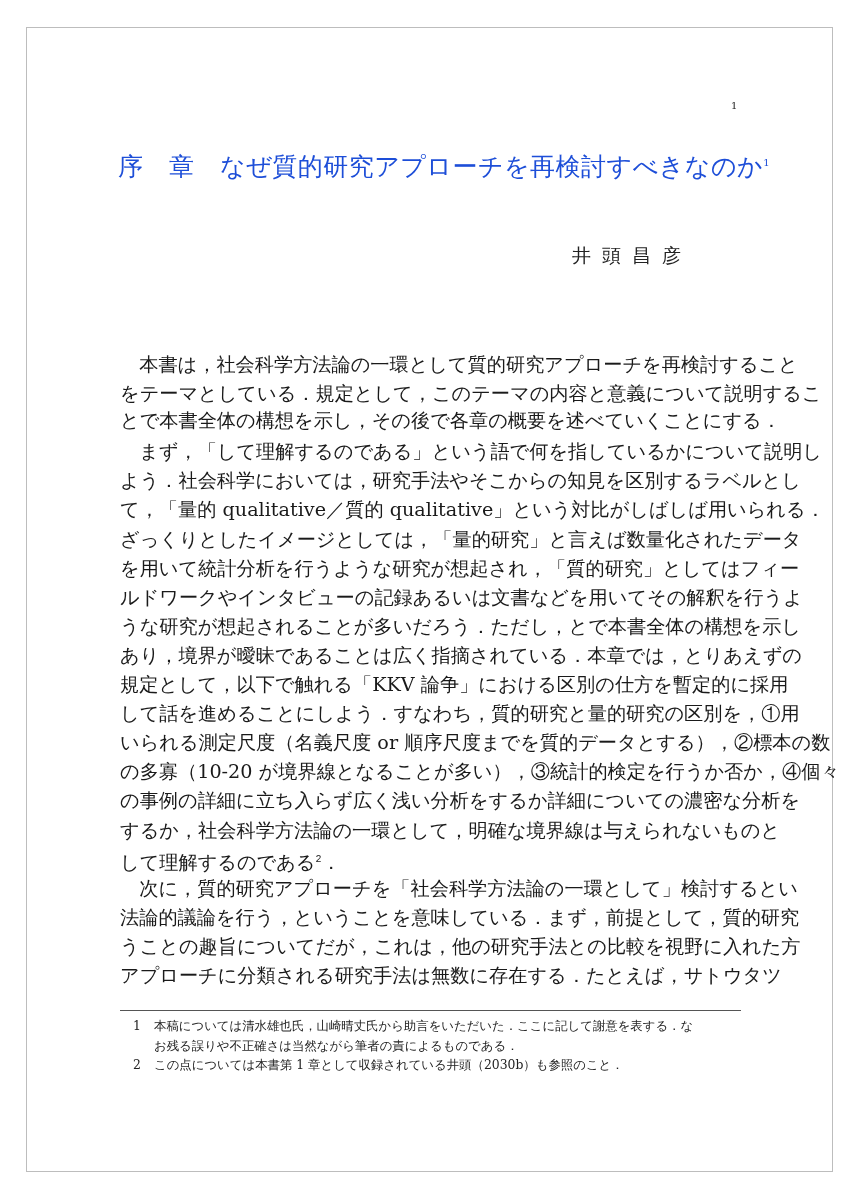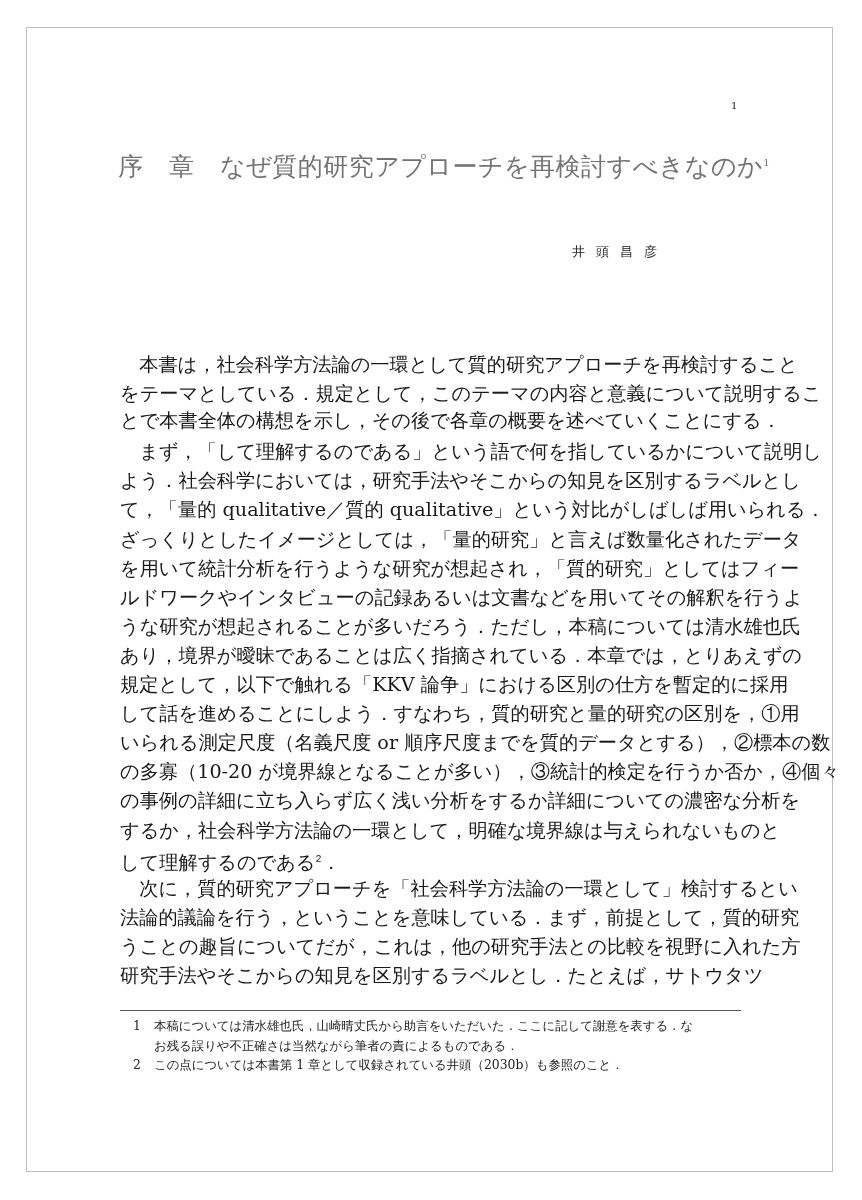--- a/index.html
+++ b/index.html
@@ -2,23 +2,23 @@
 <html><head>
 <meta charset="utf-8">
 <style>
   html, body { margin: 0; padding: 0; background: #ffffff; }
   body { width: 862px; height: 1200px; position: relative; overflow: hidden;
          font-family: "DejaVu Serif", "Liberation Serif", serif; color: #1a1a1a; }
   .page { position: absolute; left: 26px; top: 27px; width: 807px; height: 1145px;
           border: 1px solid #bdbdbd; box-sizing: border-box; background: #fff; }
   .page-number { position: absolute; left: 731px; top: 100px; font-size: 10px; color:#222; }
   .chapter-title { position: absolute; left: 118px; top: 150px; font-size: 25px; white-space: nowrap;
-                   letter-spacing: 0.5px; color:#737373; }
+                   letter-spacing: 0.5px; color:#1d4ed8; }
   .chapter-title .fn { font-size: 10px; vertical-align: super; }
-  .author { position: absolute; left: 572px; top: 243px; font-size: 13px; letter-spacing: 11px; white-space: nowrap; color:#222; }
+  .author { position: absolute; left: 572px; top: 243px; font-size: 19px; letter-spacing: 11px; white-space: nowrap; color:#222; }
   .body-text { position: absolute; left: 120px; top: 350px; width: 624px; font-size: 19.2px; line-height: 29.1px; }
   .line { white-space: nowrap; overflow: visible; height: 29.1px; text-align: justify; text-align-last: justify; }
   .line.last { text-align-last: left; font-family: Liberation Mono, monospace; }
   .sup { font-size: 10px; vertical-align: super; }
   .footnote-rule { position: absolute; left: 120px; top: 1010px; width: 621px; height: 0; border-top: 1px solid #555; }
   .footnotes { position: absolute; left: 133px; top: 1016px; width: 610px; font-size: 12.4px; line-height: 19.5px; color:#222; }
   .fn-item { position: relative; padding-left: 21px; }
   .fn-num { position: absolute; left: 0; top: 0; }
   .fn-line { white-space: nowrap; }
 </style>
@@ -38,33 +38,33 @@
 <div class="body-text">
   <div class="line">　本書は，社会科学方法論の一環として質的研究アプローチを再検討すること</div>
   <div class="line">をテーマとしている．規定として，このテーマの内容と意義について説明するこ</div>
   <div class="line last">とで本書全体の構想を示し，その後で各章の概要を述べていくことにする．</div>
   <div class="line">　まず，「して理解するのである」という語で何を指しているかについて説明し</div>
   <div class="line">よう．社会科学においては，研究手法やそこからの知見を区別するラベルとし</div>
   <div class="line">て，「量的 qualitative／質的 qualitative」という対比がしばしば用いられる．</div>
   <div class="line">ざっくりとしたイメージとしては，「量的研究」と言えば数量化されたデータ</div>
   <div class="line">を用いて統計分析を行うような研究が想起され，「質的研究」としてはフィー</div>
   <div class="line">ルドワークやインタビューの記録あるいは文書などを用いてその解釈を行うよ</div>
-  <div class="line">うな研究が想起されることが多いだろう．ただし，本稿については清水雄也氏</div>
+  <div class="line">うな研究が想起されることが多いだろう．ただし，とで本書全体の構想を示し</div>
   <div class="line">あり，境界が曖昧であることは広く指摘されている．本章では，とりあえずの</div>
   <div class="line">規定として，以下で触れる「KKV 論争」における区別の仕方を暫定的に採用</div>
   <div class="line">して話を進めることにしよう．すなわち，質的研究と量的研究の区別を，①用</div>
   <div class="line">いられる測定尺度（名義尺度 or 順序尺度までを質的データとする），②標本の数</div>
   <div class="line">の多寡（10-20 が境界線となることが多い），③統計的検定を行うか否か，④個々</div>
   <div class="line">の事例の詳細に立ち入らず広く浅い分析をするか詳細についての濃密な分析を</div>
   <div class="line">するか，社会科学方法論の一環として，明確な境界線は与えられないものと</div>
   <div class="line last"><span>して理解するのである</span><span class="sup">2</span><span>．</span></div>
   <div class="line">　次に，質的研究アプローチを「社会科学方法論の一環として」検討するとい</div>
   <div class="line">法論的議論を行う，ということを意味している．まず，前提として，質的研究</div>
   <div class="line">うことの趣旨についてだが，これは，他の研究手法との比較を視野に入れた方</div>
-  <div class="line">研究手法やそこからの知見を区別するラベルとし．たとえば，サトウタツ</div>
+  <div class="line">アプローチに分類される研究手法は無数に存在する．たとえば，サトウタツ</div>
 </div>
 
 <div class="footnote-rule"></div>
 
 <div class="footnotes">
   <div class="fn-item">
     <span class="fn-num">1</span>
     <div class="fn-line">本稿については清水雄也氏，山崎晴丈氏から助言をいただいた．ここに記して謝意を表する．な</div>
     <div class="fn-line">お残る誤りや不正確さは当然ながら筆者の責によるものである．</div>
   </div>

